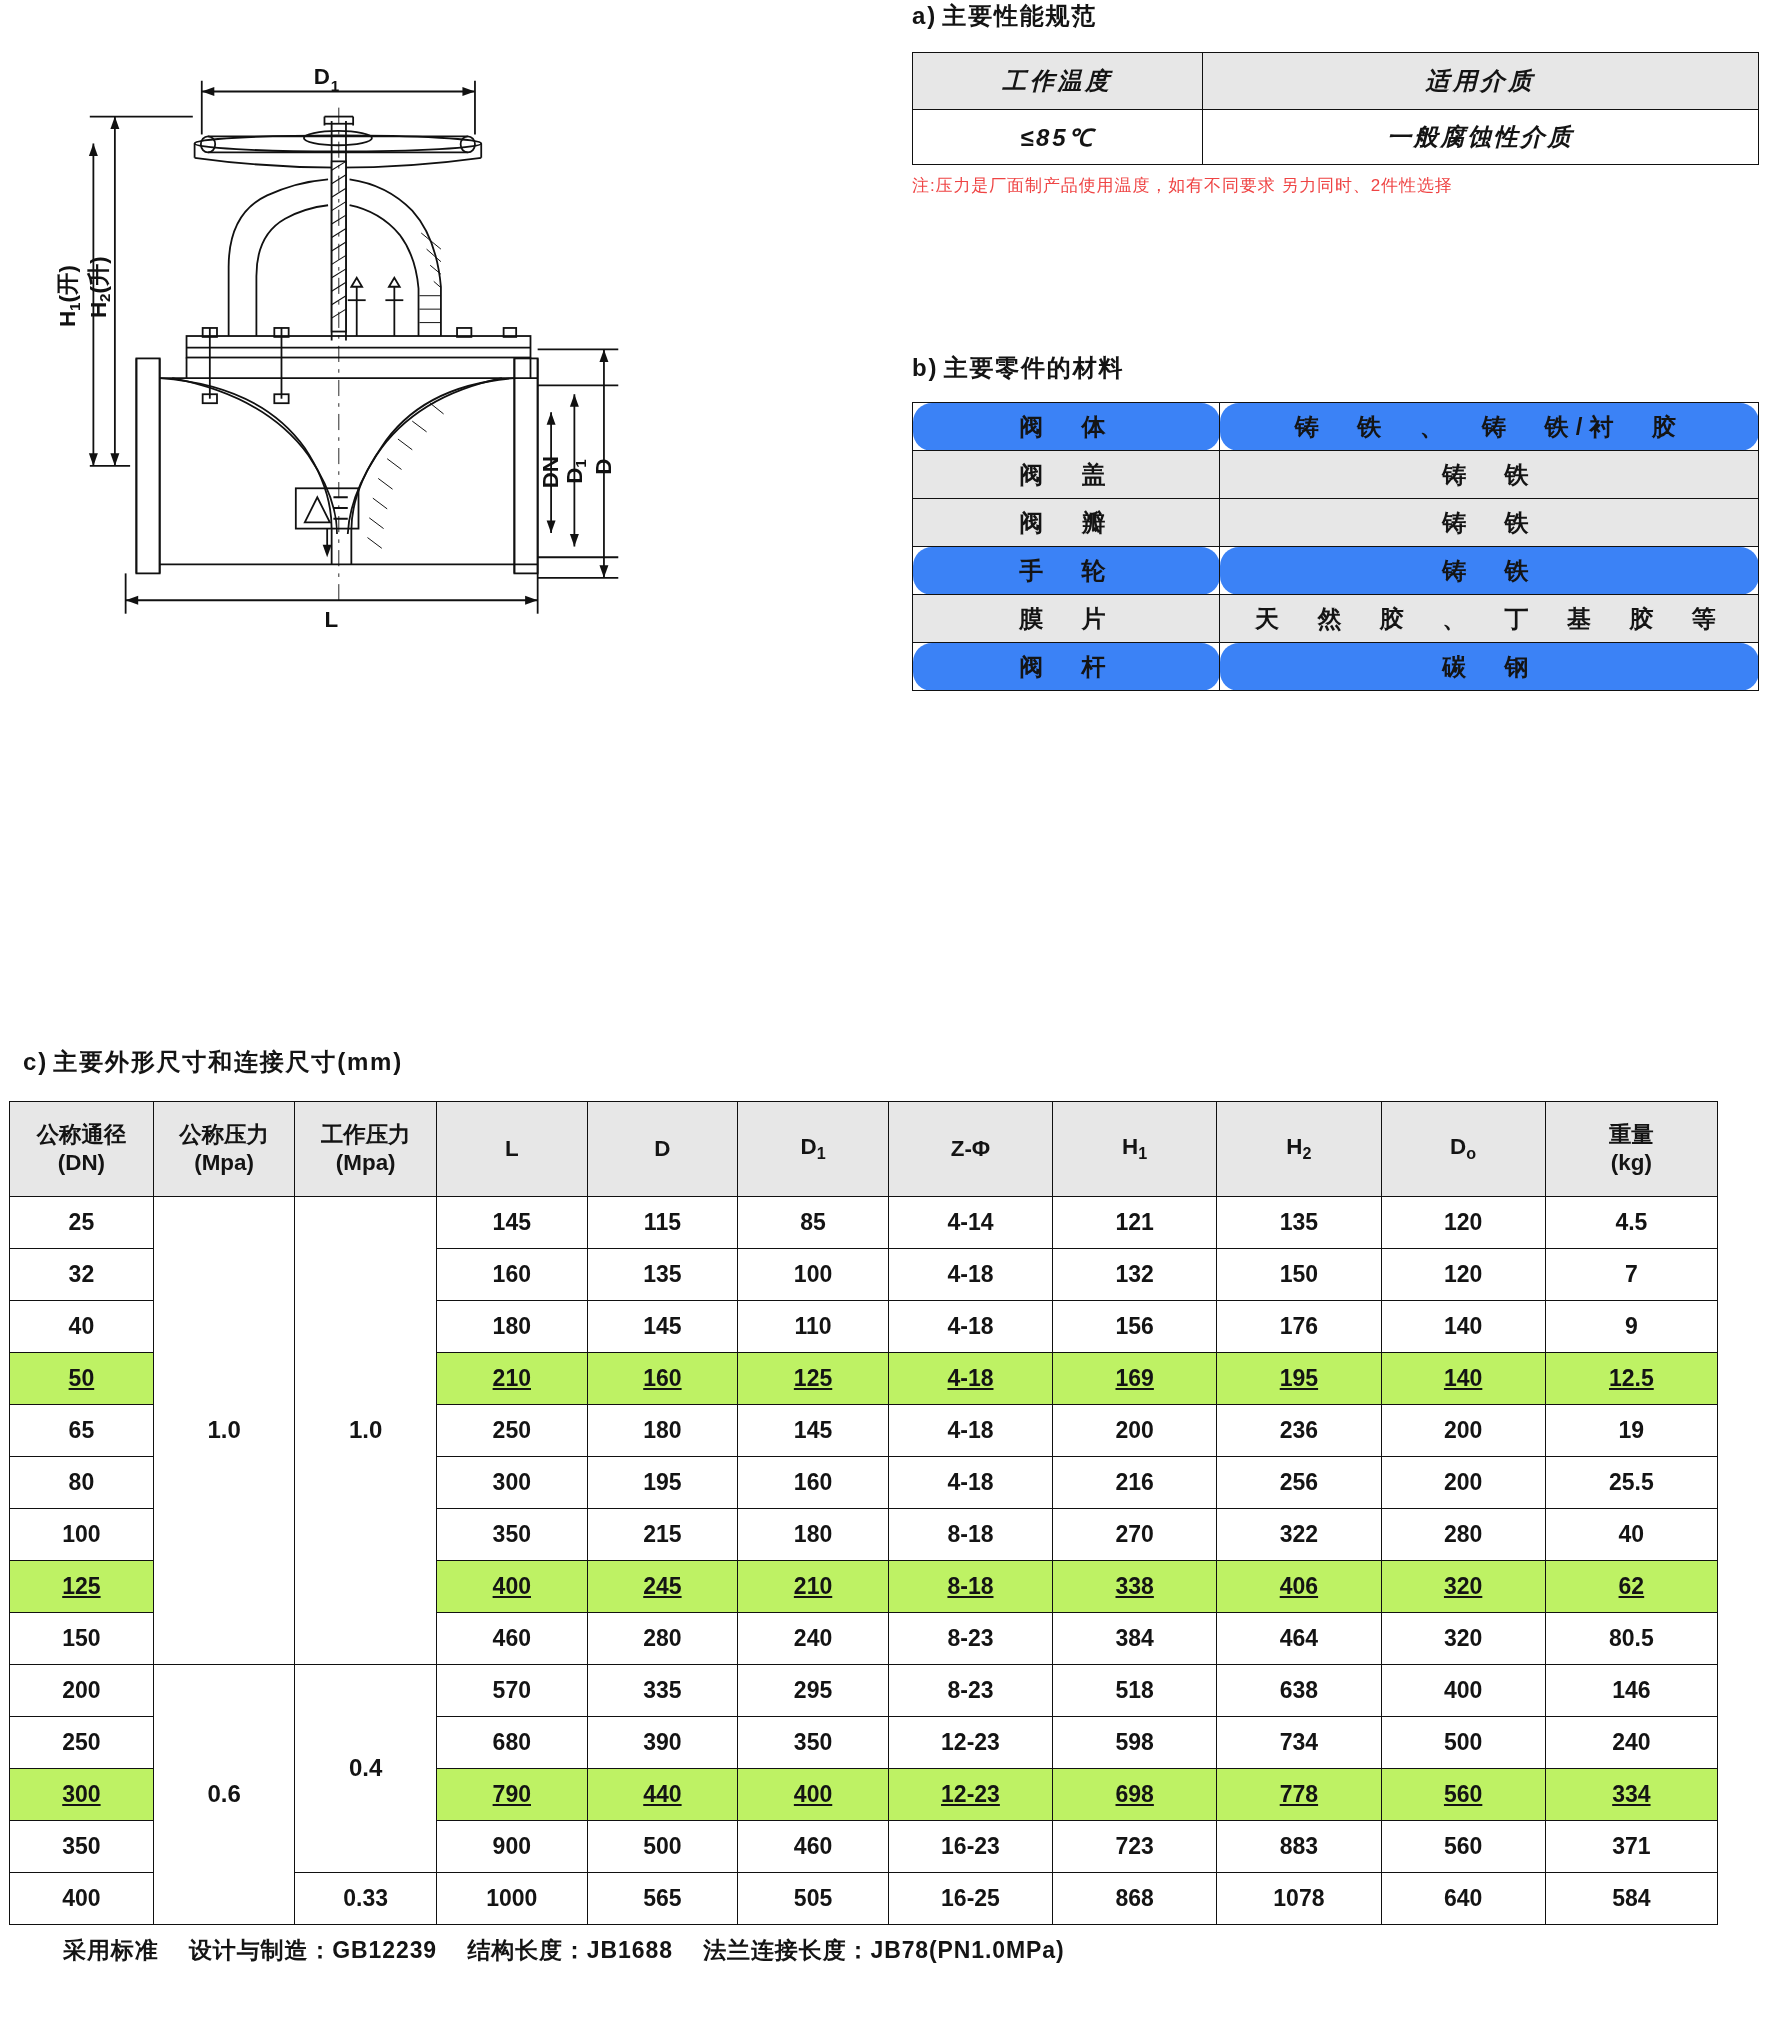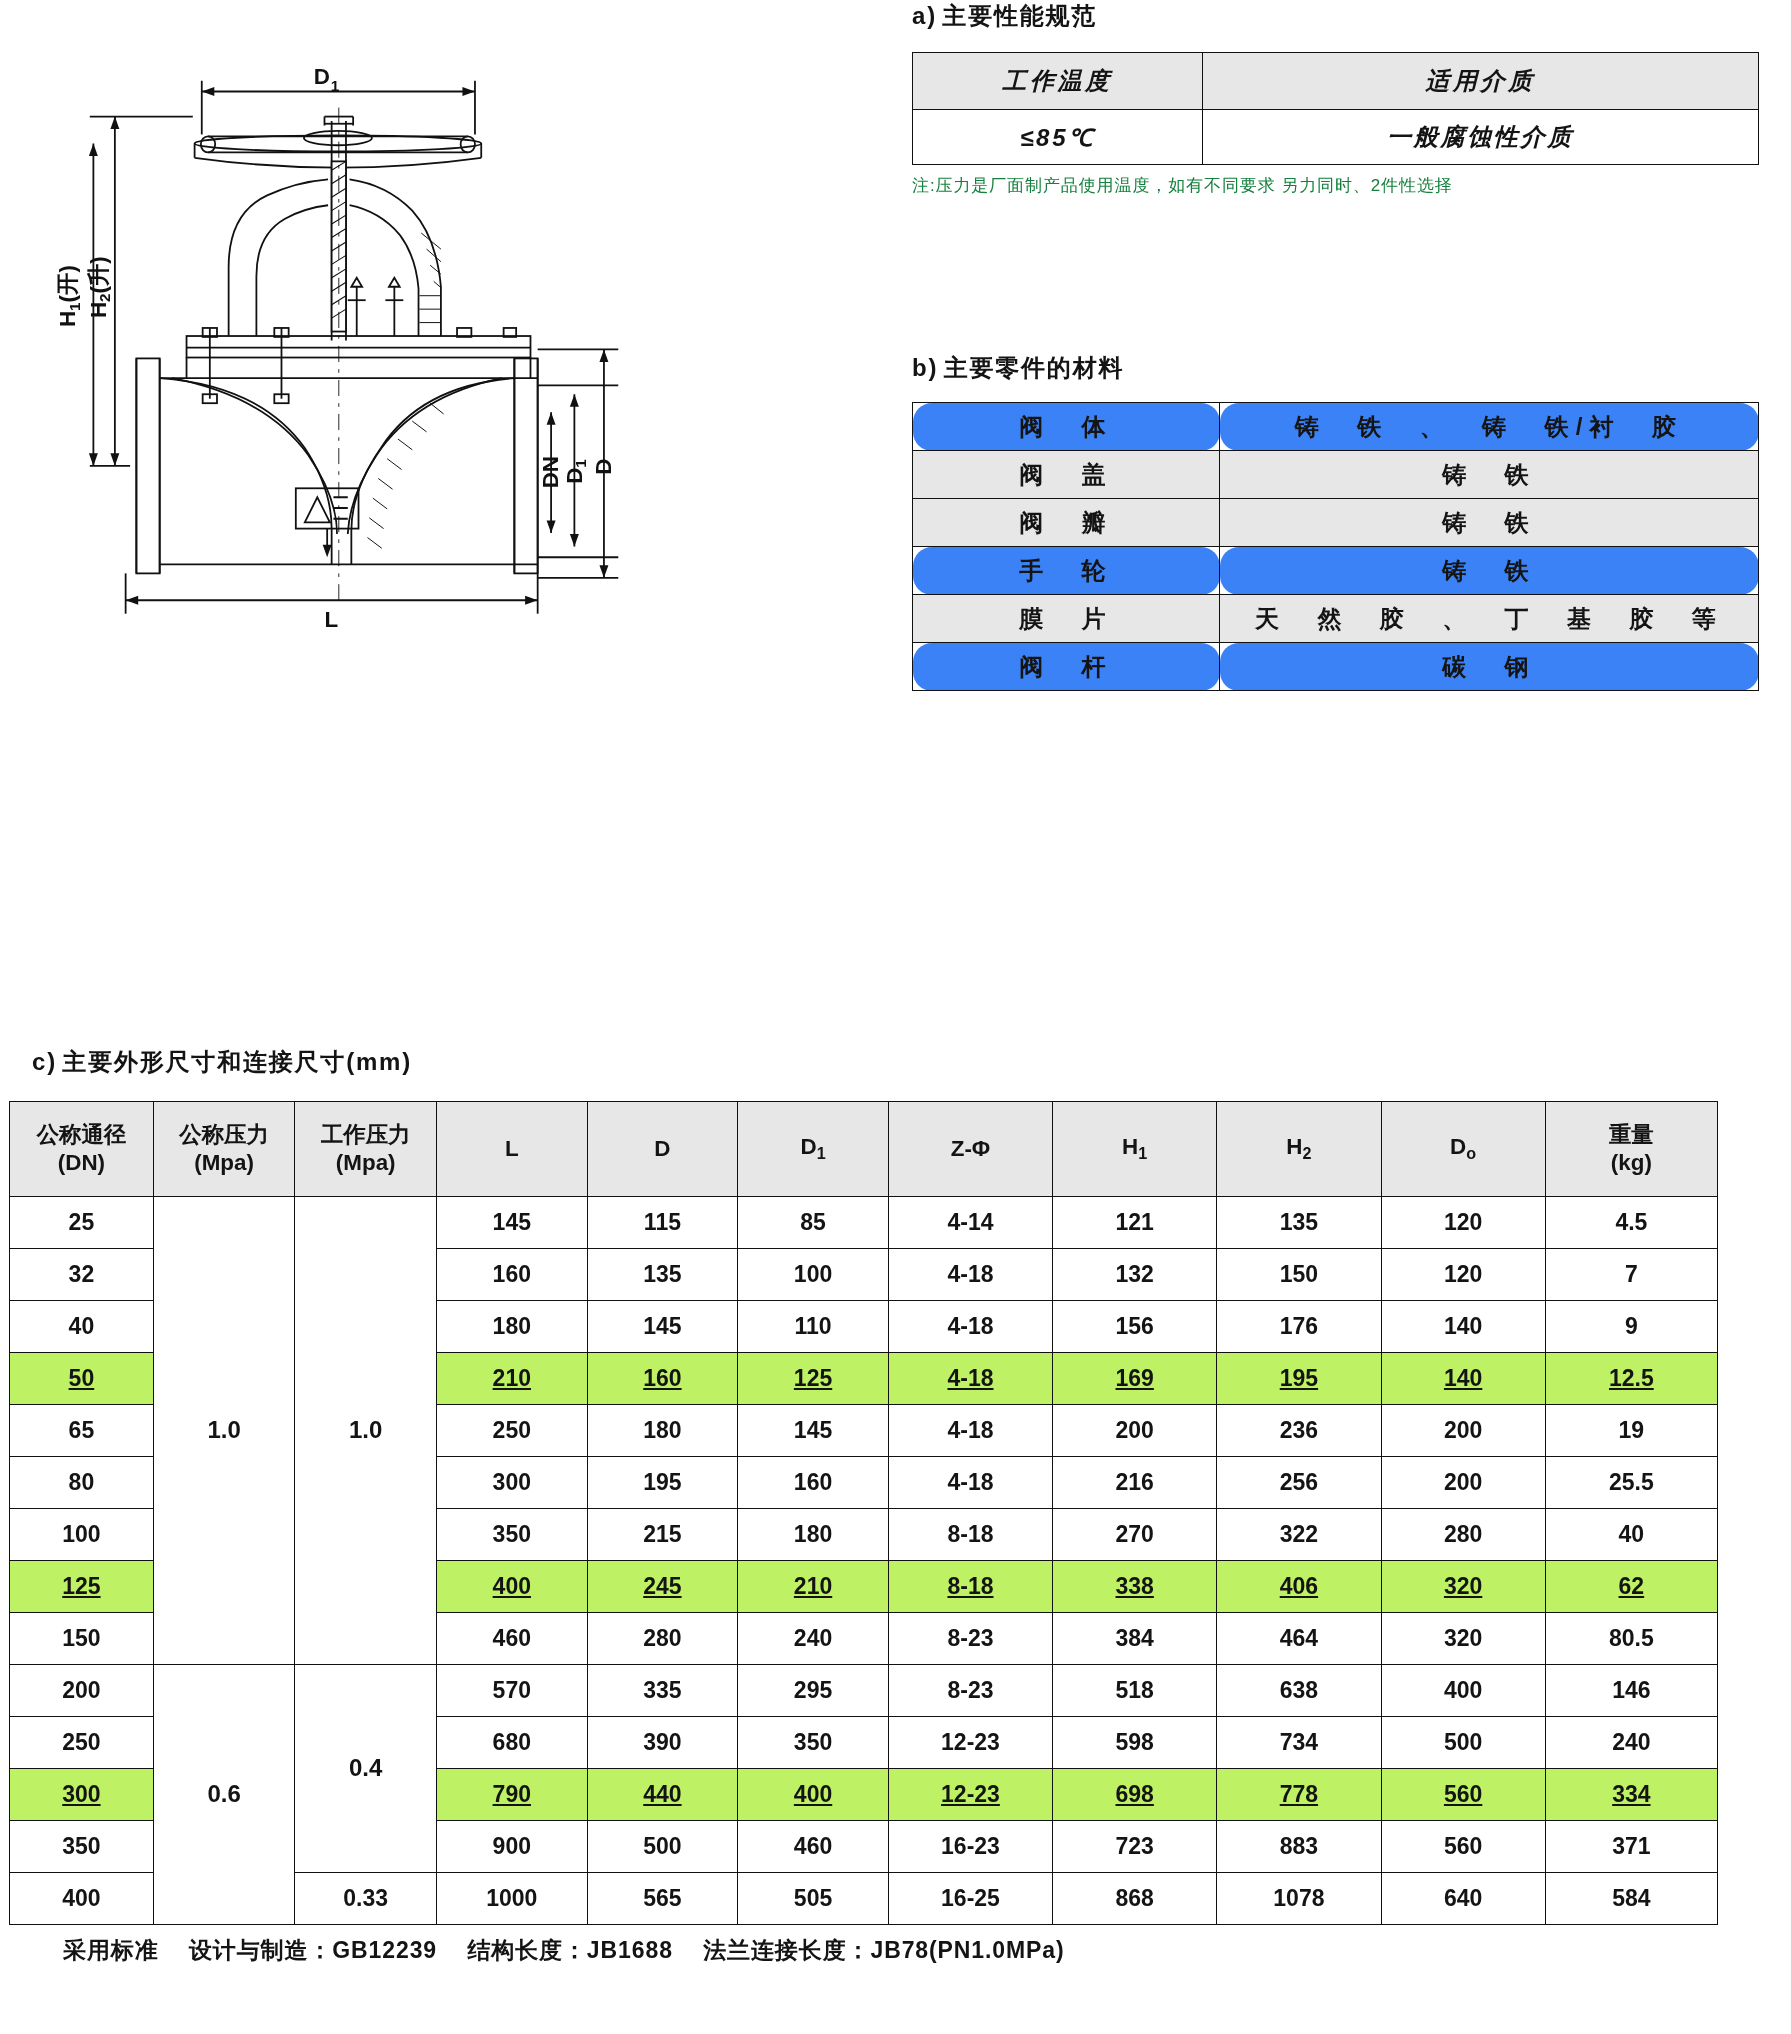--- a/index.html
+++ b/index.html
@@ -68,21 +68,21 @@
   #perf-table td.val {
     background: #ffffff;
     font-size: 24px;
     height: 52px;
     letter-spacing: 2.7px;
   }
   #perf-note {
     margin-top: 9px;
     font-size: 17px;
     line-height: 1.45;
-    color: #15803d;
+    color: #ef4444;
     letter-spacing: 0.9px;
   }
 
   
   #mat-block {
     position: absolute;
     left: 912px;
     top: 352px;
     width: 851px;
   }
@@ -99,21 +99,21 @@
   #mat-table tr.odd td { background: #e7e7e7; }
   #mat-table tr.even td { background: #3b82f6; border-radius: 19px; }
 
   
   #dim-block {
     position: absolute;
     left: 9px;
     top: 1046px;
     width: 1769px;
   }
-  #dim-title { margin-left: 23px; }
+  #dim-title { margin-left: 14px; }
   #dim-table {
     width: 1709px;
     margin-top: 23px;
   }
   #dim-table th {
     background: #e7e7e7;
     font-size: 22.4px;
     height: 90px;
     line-height: 1.25;
     padding: 1.8px 0;

